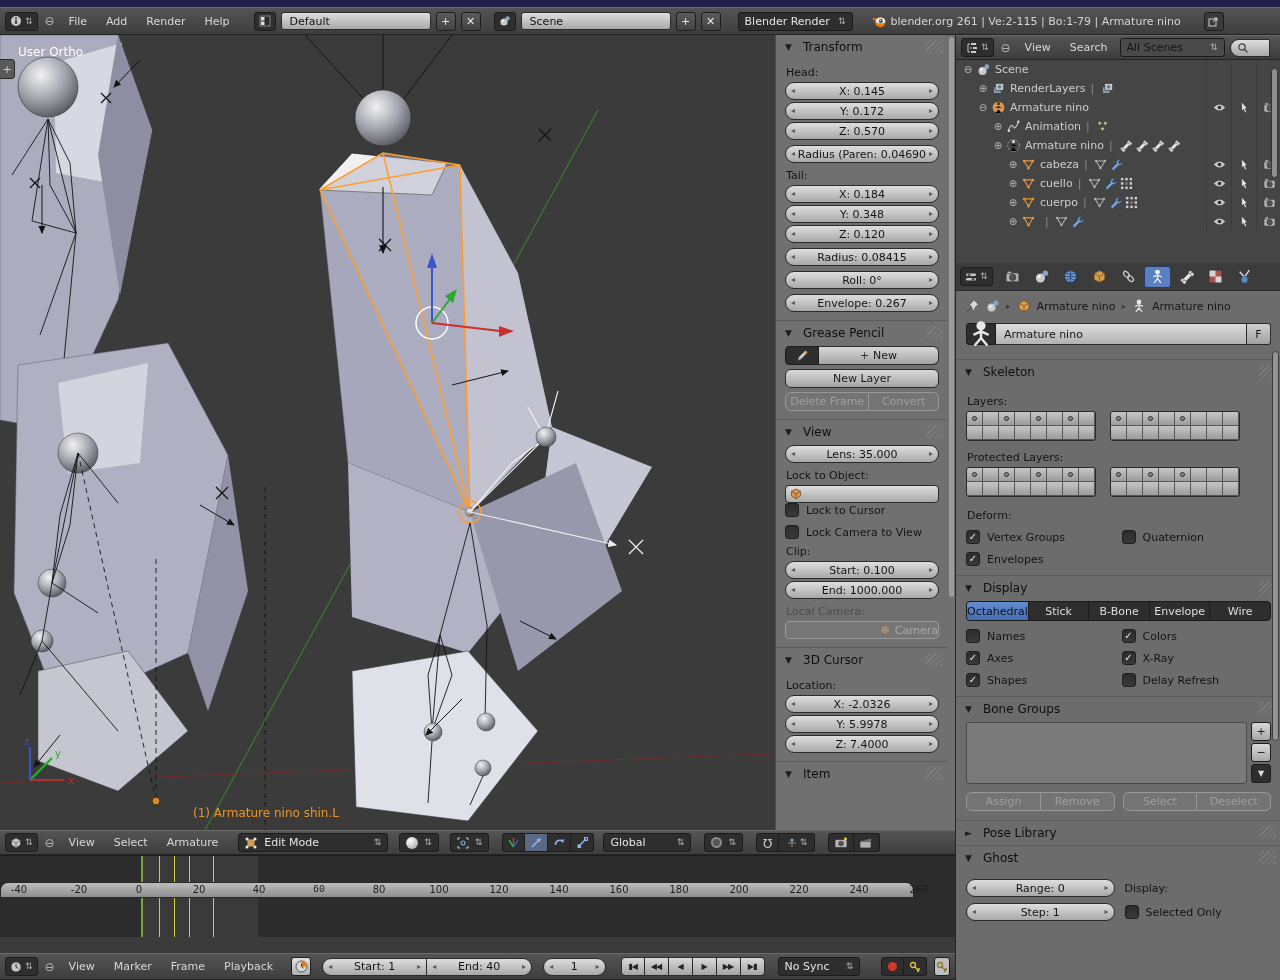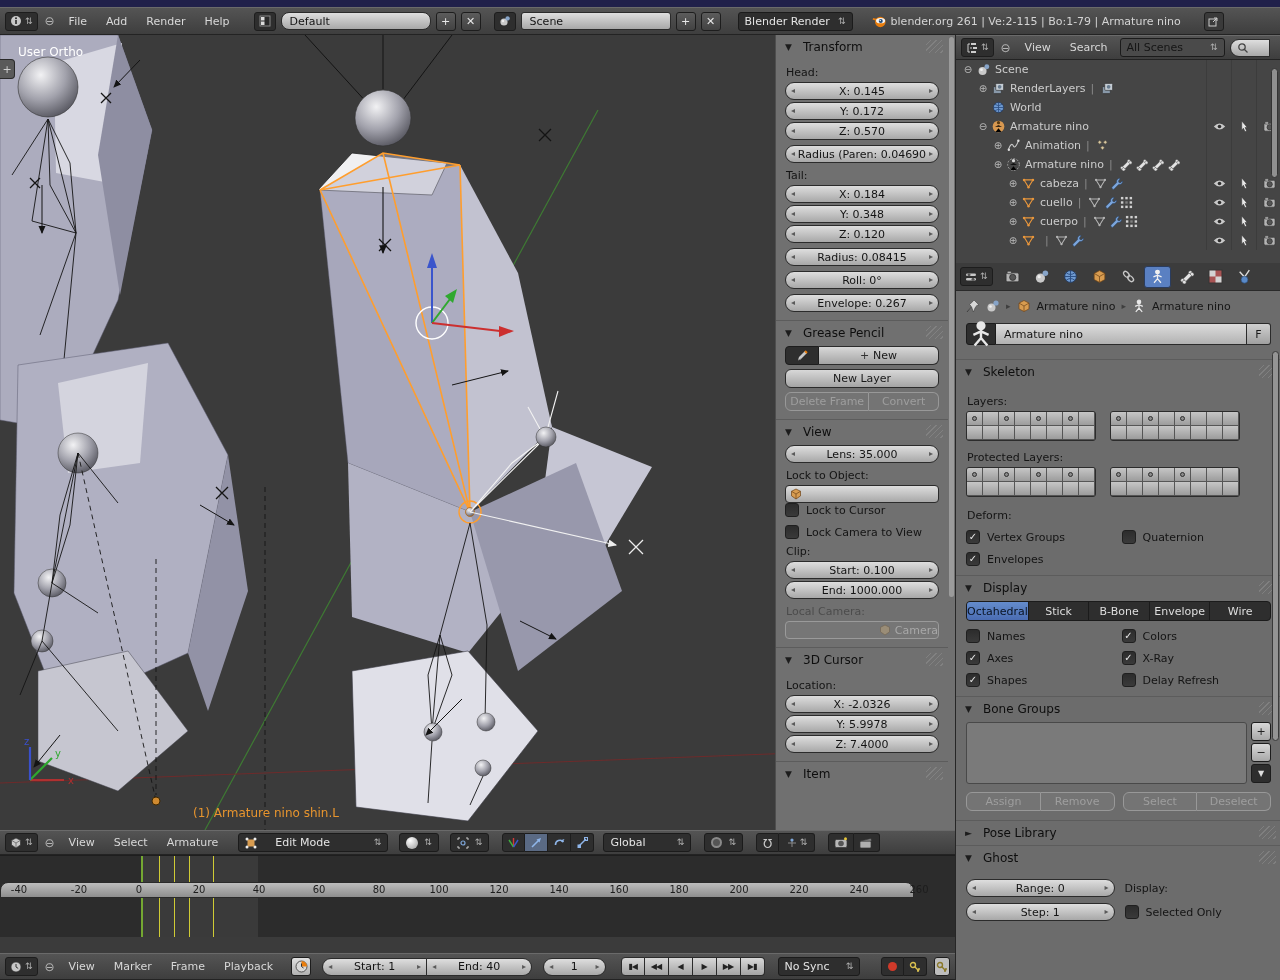--- a/index.html
+++ b/index.html
@@ -131,21 +131,21 @@
     <span class="menu">Help</span>
     <div class="edbtn" style="margin-left:12px">
       <span class="icon12">
           <svg viewBox="0 0 12 12">
             <rect x="1" y="1" width="10" height="10" fill="#2a2a2a" stroke="#888"></rect>
             <rect x="2" y="2" width="3.5" height="3.5" fill="#ddd"></rect>
             <rect x="2" y="6.5" width="3.5" height="3.5" fill="#ddd"></rect>
           </svg>
         </span>
     </div>
-    <div class="pill" style="width:150px;border-radius:8px">
+    <div class="pill" style="width:150px;border-radius:3px">
         <span style="position:absolute;left:8px">Default</span>
       </div>
     <div class="sqbtn">+</div>
     <div class="sqbtn">✕</div>
     <div class="edbtn" style="margin-left:8px">
       <span class="icon12">
           <svg viewBox="0 0 12 12">
             <circle cx="5" cy="7" r="3.6" fill="#c9c9c9"></circle>
             <circle cx="4" cy="6" r="1.2" fill="#f0f0f0"></circle>
             <circle cx="8.6" cy="3.4" r="2.2" fill="#87a4c8"></circle>
@@ -491,21 +491,21 @@
             <path d="M1.5 3.3L6 6l4.5-2.7M6 6v5" stroke="#555" stroke-width=".7" fill="none"></path>
           </svg>
         </span>
       <span class="updn">⇅</span>
     </div>
     <span class="collapse">⊖</span>
     <span class="menu">View</span>
     <span class="menu">Select</span>
     <span class="menu">Armature</span>
     <div class="ddark" style="width:150px;margin-left:8px;justify-content:space-between">
-      <span style="display:flex;align-items:center;gap:18px">
+      <span style="display:flex;align-items:center;gap:7px">
         <span class="icon12">
             <svg viewBox="0 0 12 12">
               <rect x="2" y="2" width="8" height="8" fill="#d89c50" stroke="#333"></rect>
               <circle cx="2" cy="2" r="1.5" fill="#eee"></circle>
               <circle cx="10" cy="2" r="1.5" fill="#eee"></circle>
               <circle cx="2" cy="10" r="1.5" fill="#eee"></circle>
               <circle cx="10" cy="10" r="1.5" fill="#eee"></circle>
             </svg>
           </span>
         <span>Edit Mode</span>
@@ -600,21 +600,21 @@
         <div class="cline" style="left: 141px; background: rgb(116, 168, 50);"></div>
       </div>
   </div>
   <div class="abs" id="scrub">
       <div id="tlticks" style="position:relative;width:100%;height:100%">
         <span class="tick" style="left: 18px;">-40</span>
         <span class="tick" style="left: 78px;">-20</span>
         <span class="tick" style="left: 138px;">0</span>
         <span class="tick" style="left: 198px;">20</span>
         <span class="tick" style="left: 258px;">40</span>
-        <span class="tick" style="left: 318px;">60</span>
+        <span class="tick" style="left: 318px; font-family: Liberation Mono, monospace;">60</span>
         <span class="tick" style="left: 378px;">80</span>
         <span class="tick" style="left: 438px;">100</span>
         <span class="tick" style="left: 498px;">120</span>
         <span class="tick" style="left: 558px;">140</span>
         <span class="tick" style="left: 618px;">160</span>
         <span class="tick" style="left: 678px;">180</span>
         <span class="tick" style="left: 738px;">200</span>
         <span class="tick" style="left: 798px;">220</span>
         <span class="tick" style="left: 858px;">240</span>
         <span class="tick" style="left: 918px;">260</span>
@@ -750,37 +750,20 @@
           </span>
           <span class="olabel">RenderLayers</span>
           <span class="opipe">|</span>
           <span class="oicon">
             <svg viewBox="0 0 14 14">
               <rect x="1.5" y="5" width="8.5" height="7.5" rx="1" fill="#8898a8" stroke="#2e2e2e" stroke-width=".7"></rect>
               <rect x="4" y="1.5" width="8.5" height="7.5" rx="1" fill="#c4ccd4" stroke="#2e2e2e" stroke-width=".7"></rect>
               <circle cx="8.2" cy="5.2" r="2" fill="#667a8e"></circle>
             </svg>
           </span>
-          <span class="o-ctrl">
-            <span class="cell"></span>
-            <span class="cell"></span>
-            <span class="cell"></span>
-          </span>
-        </div>
-        <div class="orow">
-          <span style="width:15px;flex:none"></span>
-          <span class="tglc"></span>
-          <span class="oicon">
-            <svg viewBox="0 0 14 14">
-              <circle cx="7" cy="7" r="5.5" fill="#6f9ad0"></circle>
-              <path d="M1.5 7h11M7 1.5v11M3 3.5q4 3.2 8 0M3 10.5q4-3.2 8 0" stroke="#2c4f84" stroke-width=".9" fill="none"></path>
-              <circle cx="7" cy="7" r="5.5" fill="none" stroke="#20375c" stroke-width=".8"></circle>
-            </svg>
-          </span>
-          <span class="olabel">World</span>
           <span class="o-ctrl">
             <span class="cell"></span>
             <span class="cell"></span>
             <span class="cell"></span>
           </span>
         </div>
         <div class="orow">
           <span style="width:15px;flex:none"></span>
           <span class="tglc">⊖</span>
           <span class="oicon">

